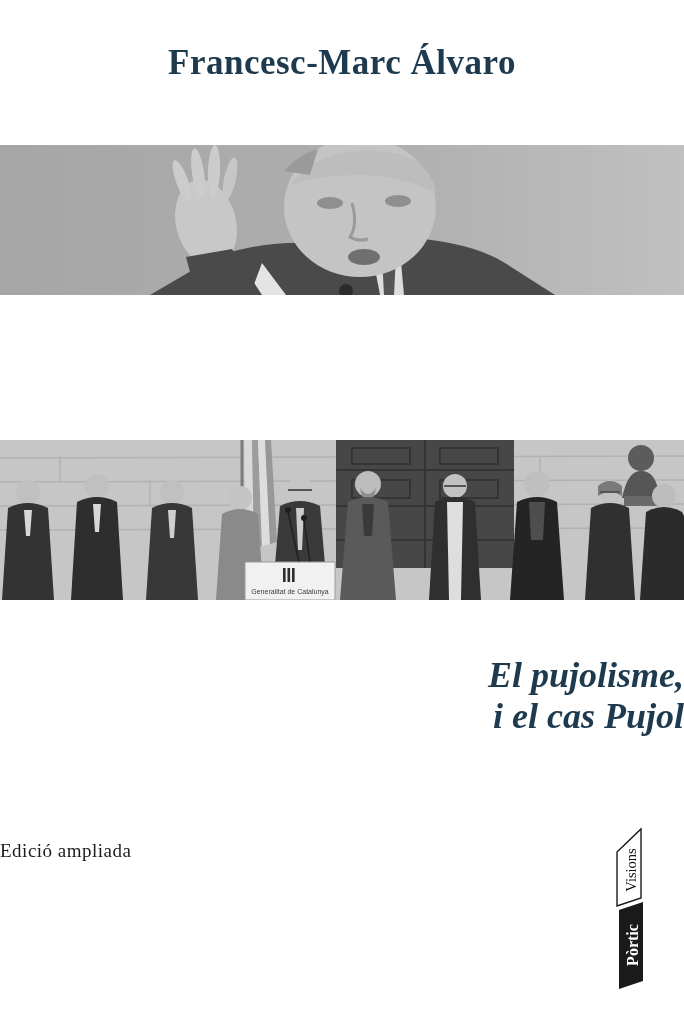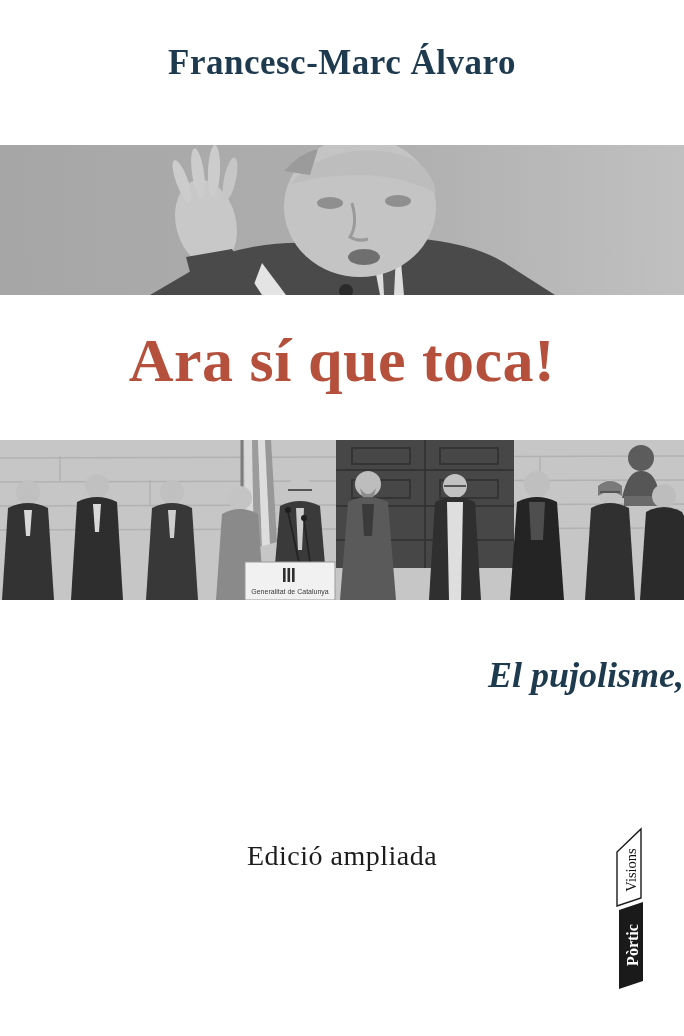--- a/index.html
+++ b/index.html
@@ -16,22 +16,22 @@
   .photo-group{top:440px;height:160px;}
   .title{
     position:absolute;top:326px;left:0;width:100%;text-align:center;
     font-size:62px;font-weight:bold;color:#b5503c;line-height:1.1;letter-spacing:0.5px;
   }
   .subtitle{
     position:absolute;top:655px;left:0;width:100%;text-align:right;
     font-size:36px;font-weight:bold;font-style:italic;color:#1e3a4e;line-height:41px;
   }
   .edition{
-    position:absolute;top:840px;left:0;width:100%;text-align:center;
-    font-size:28px;color:#1c1c1c;letter-spacing:0.5px;font-family:Liberation Serif, serif;
+    position:absolute;top:840px;left:0;width:100%;text-align:left;
+    font-size:19px;color:#1c1c1c;letter-spacing:0.5px;font-family:Liberation Serif, serif;
   }
   .publisher-logo{position:absolute;left:612px;top:824px;width:38px;height:178px;}
 </style>
 </head>
 <body>
 
 <div class="cover">
 
   <div class="author">Francesc-Marc Álvaro</div>
 
@@ -62,21 +62,20 @@
     <ellipse cx="182" cy="36" rx="6" ry="22" transform="rotate(-20 182 36)" fill="#cccccc"></ellipse>
     <ellipse cx="198" cy="28" rx="6" ry="25" transform="rotate(-8 198 28)" fill="#cccccc"></ellipse>
     <ellipse cx="214" cy="26" rx="6" ry="26" transform="rotate(2 214 26)" fill="#cccccc"></ellipse>
     <ellipse cx="230" cy="34" rx="6" ry="22" transform="rotate(12 230 34)" fill="#c6c6c6"></ellipse>
     <path d="M186,112 L232,104 L262,150 L196,150 Z" fill="#4a4a4a"></path>
 
     <circle cx="346" cy="146" r="7" fill="#2b2b2b"></circle>
     <rect x="344" y="146" width="4" height="8" fill="#2b2b2b"></rect>
   </svg>
 
-  <div class="title">Ara sí que toca!</div>
 
   <svg class="photo photo-group" viewBox="0 0 684 160" preserveAspectRatio="none">
     <rect x="0" y="0" width="684" height="160" fill="#c6c6c6"></rect>
     <g stroke="#b2b2b2" stroke-width="1.5">
       <line x1="0" y1="18" x2="684" y2="16"></line>
       <line x1="0" y1="42" x2="684" y2="40"></line>
       <line x1="0" y1="66" x2="684" y2="64"></line>
       <line x1="0" y1="90" x2="684" y2="88"></line>
       <line x1="60" y1="16" x2="60" y2="42"></line>
       <line x1="150" y1="40" x2="150" y2="66"></line>
@@ -175,20 +174,21 @@
         <rect x="283" y="128" width="2.6" height="14" fill="#2e2e2e"></rect>
         <rect x="287.5" y="128" width="2.6" height="14" fill="#2e2e2e"></rect>
         <rect x="292" y="128" width="2.6" height="14" fill="#2e2e2e"></rect>
       </g>
       <text x="290" y="154" text-anchor="middle" font-size="7" font-family="Liberation Sans, sans-serif" fill="#3b3b3b">Generalitat de Catalunya</text>
     </g>
   </svg>
 
   <div class="subtitle">
     <div>El pujolisme,</div>
+    <div>i el cas Pujol</div>
   </div>
 
   <div class="edition">Edició ampliada</div>
 
   <svg class="publisher-logo" viewBox="0 0 38 178">
     <polygon points="5,28 29,5 29,74 5,82" fill="#ffffff" stroke="#1a1a1a" stroke-width="1.4"></polygon>
     <polygon points="7,86 31,78 31,157 7,165" fill="#1a1a1a"></polygon>
     <text transform="translate(19 46) rotate(-90)" text-anchor="middle" dominant-baseline="central" font-family="Liberation Serif, serif" font-size="14.5" fill="#111111">Visions</text>
     <text transform="translate(20.5 121) rotate(-90)" text-anchor="middle" dominant-baseline="central" font-family="Liberation Serif, serif" font-size="16" font-weight="bold" fill="#ffffff">Pòrtic</text>
   </svg>

